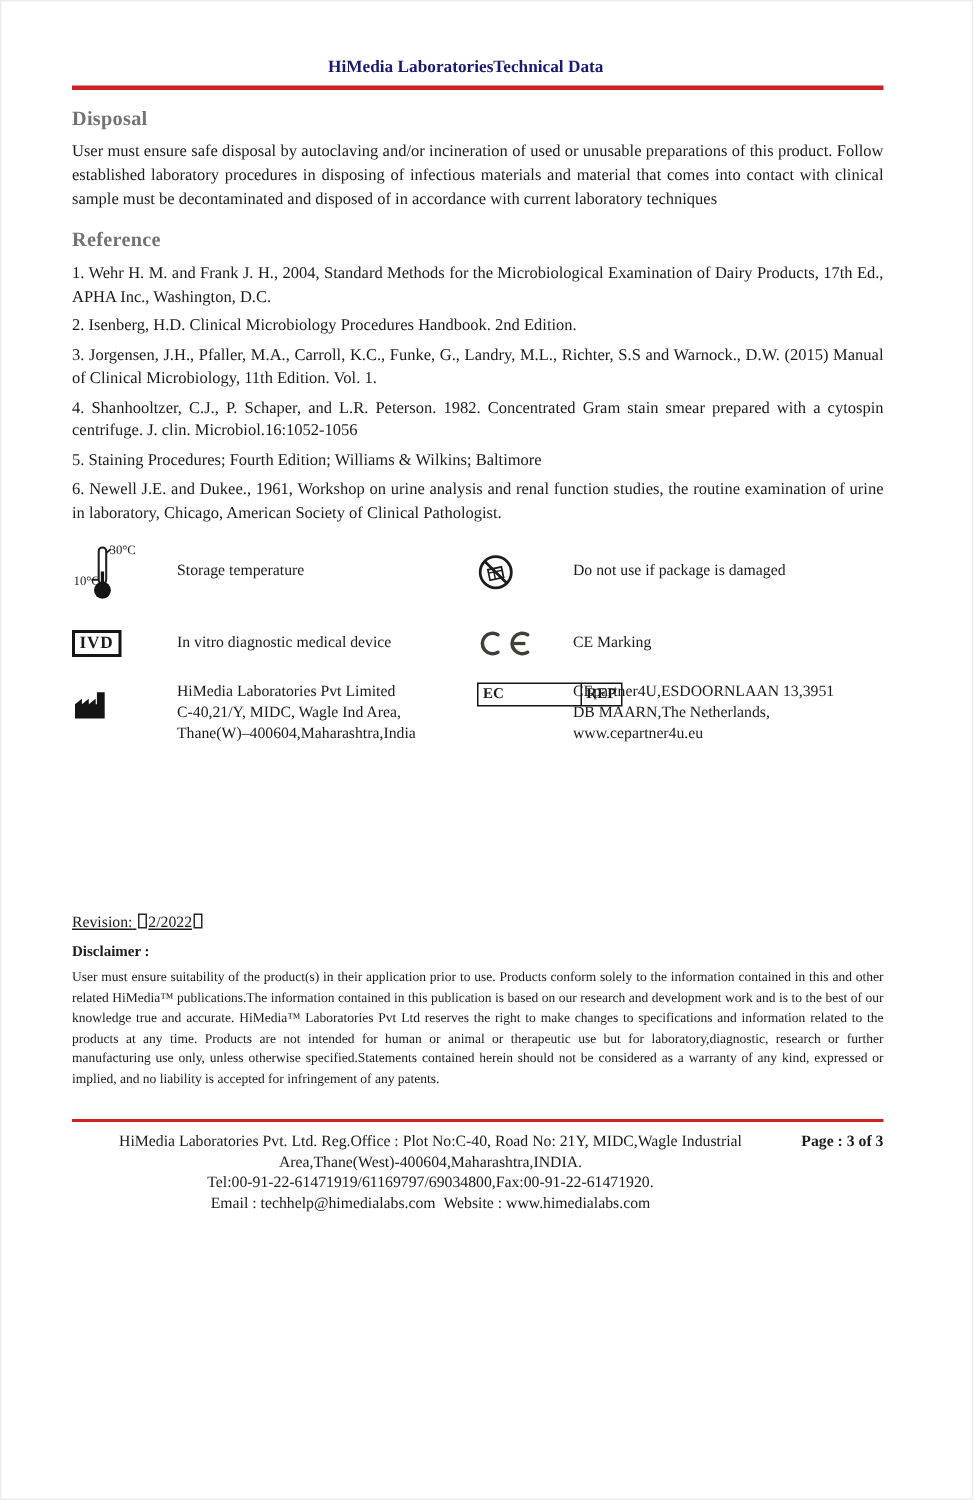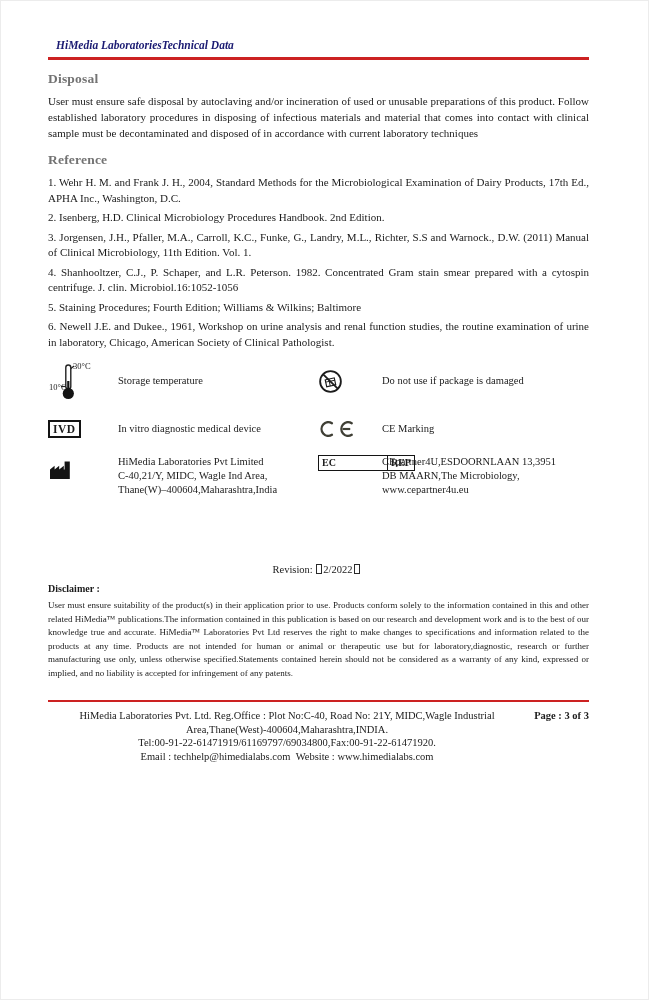--- a/index.html
+++ b/index.html
@@ -5,21 +5,21 @@
   * { margin:0; padding:0; box-sizing:border-box; }
   html,body { background:#ffffff; }
   .page {
     position:relative; width:649px; height:1000px; margin:0 auto;
     background:#ffffff; border:1px solid #ececec; overflow:hidden;
     font-family:"Liberation Serif", serif; color:#1b1b1b;
   }
   .content { padding:38px 59px 0 47px; }
 
   
-  .header { display:flex; justify-content:flex-start; align-items:baseline; padding:0 24px 0 8px;font-style:italic; }
+  .header { display:flex; justify-content:center; align-items:baseline; padding:0 24px 0 8px; }
   .brand, .doctype { font-size:11.5px; font-weight:bold; color:#1a1a72; }
   .rule { height:3px; background:#cc2222; margin-top:6px; }
   .footer-rule { height:2px; margin-top:20px; }
 
   
   .h2 { color:#737373; font-weight:bold; font-size:13.5px; margin-top:11px; letter-spacing:.2px; }
 
   .body-par { font-size:11px; line-height:16px; text-align:justify; margin-top:6px; }
   .refs { margin-top:7px; }
   .ref-item { font-size:11px; line-height:15.5px; text-align:justify; margin-bottom:4px; }
@@ -39,21 +39,21 @@
     font-family:"Liberation Serif", serif;
   }
   .ecrep-box {
     display:inline-flex; border:1.5px solid #141414; font-weight:bold;
     font-size:10px; line-height:12px; font-family:"Liberation Serif", serif;
   }
   .ecrep-box .cell { padding:1px 3px; }
   .ecrep-box .cell + .cell { border-left:1.5px solid #141414;margin-left:48px; }
 
   
-  .revision { text-align:center; font-size:10.5px; margin-top:67px; padding-right:4px; }
+  .revision { text-align:left; font-size:10.5px; margin-top:112px; padding-right:4px;text-decoration:underline; }
   .tofu {
     display:inline-block; width:6px; height:10px; border:1px solid #2a2a2a;
     vertical-align:-1px; margin:0 1px;
   }
 
   
   .disc-title { font-size:10px; font-weight:bold; margin-top:8px; }
   .disc-body { font-size:9px; line-height:13.5px; text-align:justify; margin-top:5px; }
 
   
@@ -75,21 +75,21 @@
     </div>
     <div class="rule"></div>
 
     <div class="h2">Disposal</div>
     <p class="body-par">User must ensure safe disposal by autoclaving and/or incineration of used or unusable preparations of this product. Follow established laboratory procedures in disposing of infectious materials and material that comes into contact with clinical sample must be decontaminated and disposed of in accordance with current laboratory techniques</p>
 
     <div class="h2">Reference</div>
     <div class="refs">
       <p class="ref-item">1. Wehr H. M. and Frank J. H., 2004, Standard Methods for the Microbiological Examination of Dairy Products, 17th Ed., APHA Inc., Washington, D.C.</p>
       <p class="ref-item">2. Isenberg, H.D. Clinical Microbiology Procedures Handbook. 2nd Edition.</p>
-      <p class="ref-item">3. Jorgensen, J.H., Pfaller, M.A., Carroll, K.C., Funke, G., Landry, M.L., Richter, S.S and Warnock., D.W. (2011) Manual of Clinical Microbiology, 11th Edition. Vol. 1.</p>
+      <p class="ref-item">3. Jorgensen, J.H., Pfaller, M.A., Carroll, K.C., Funke, G., Landry, M.L., Richter, S.S and Warnock., D.W. (2015) Manual of Clinical Microbiology, 11th Edition. Vol. 1.</p>
       <p class="ref-item">4. Shanhooltzer, C.J., P. Schaper, and L.R. Peterson. 1982. Concentrated Gram stain smear prepared with a cytospin centrifuge. J. clin. Microbiol.16:1052-1056</p>
       <p class="ref-item">5. Staining Procedures; Fourth Edition; Williams &amp; Wilkins; Baltimore</p>
       <p class="ref-item">6. Newell J.E. and Dukee., 1961, Workshop on urine analysis and renal function studies, the routine examination of urine in laboratory, Chicago, American Society of Clinical Pathologist.</p>
     </div>
 
     <div class="symbols">
 
       <div class="icon-cell">
         <svg width="48" height="44" viewBox="0 0 48 44" aria-hidden="true">
           <text x="25" y="10" font-size="8.5" fill="#1b1b1b">30°C</text>
@@ -139,21 +139,21 @@
         <div>Thane(W)–400604,Maharashtra,India</div>
       </div>
       <div class="icon-cell align-top">
         <span class="ecrep-box">
           <span class="cell">EC</span>
           <span class="cell">REP</span>
         </span>
       </div>
       <div class="sym-label align-top">
         <div>CEpartner4U,ESDOORNLAAN 13,3951</div>
-        <div>DB MAARN,The Microbiology,</div>
+        <div>DB MAARN,The Netherlands,</div>
         <div>www.cepartner4u.eu</div>
       </div>
     </div>
 
     <div class="revision">
       <span>Revision:</span>
       <span class="tofu"></span><span>2/2022</span><span class="tofu"></span>
     </div>
 
     <div class="disc-title">Disclaimer :</div>

